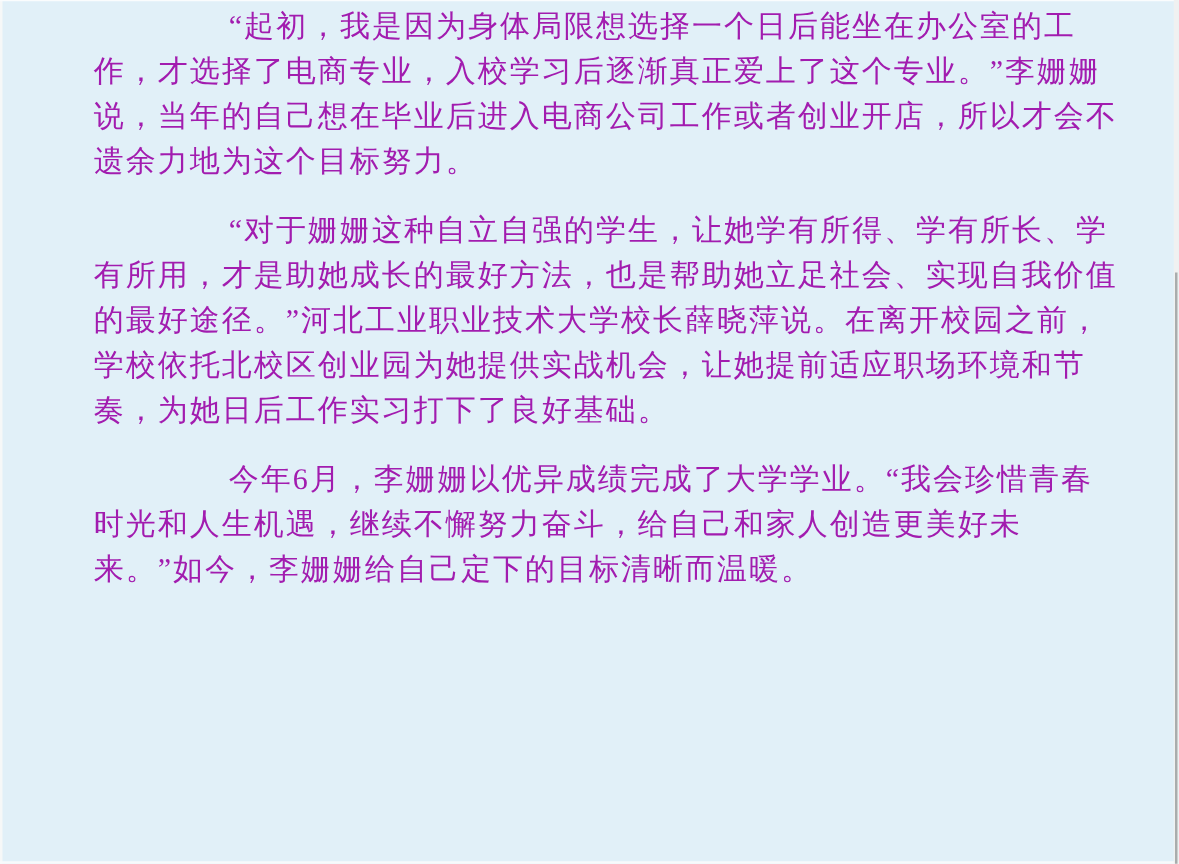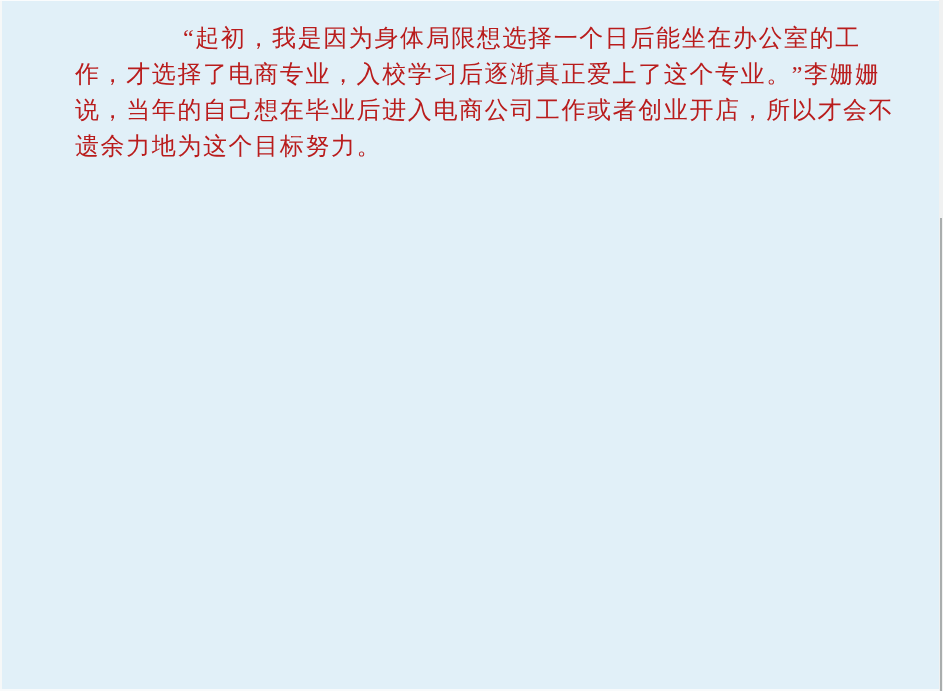--- a/index.html
+++ b/index.html
@@ -15,26 +15,26 @@
     font-family: "Liberation Serif", "DejaVu Serif", serif;
   }
   .page {
     position: absolute;
     inset: 0;
     background: #e1f0f8;
   }
   .article {
     position: absolute;
     left: 75px;
-    top: 20px;
+    top: 4px;
     width: 821px;
     font-size: 24px;
     line-height: 36px;
     letter-spacing: 1.6px;
-    color: #b91c1c;
+    color: #a21caf;
     text-align: left;
     word-break: normal;
     font-weight: 400;
   }
   .article p {
     margin: 0 0 19px 0;
     text-indent: 108px;
   }
   
   .edge {
@@ -69,20 +69,22 @@
     height: 473px;
     background: #a9adad;
   }
 </style>
 </head>
 <body>
 
 <div class="page">
   <div class="article">
     <p>“起初，我是因为身体局限想选择一个日后能坐在办公室的工作，才选择了电商专业，入校学习后逐渐真正爱上了这个专业。”李姗姗说，当年的自己想在毕业后进入电商公司工作或者创业开店，所以才会不遗余力地为这个目标努力。</p>
+    <p>“对于姗姗这种自立自强的学生，让她学有所得、学有所长、学有所用，才是助她成长的最好方法，也是帮助她立足社会、实现自我价值的最好途径。”河北工业职业技术大学校长薛晓萍说。在离开校园之前，学校依托北校区创业园为她提供实战机会，让她提前适应职场环境和节奏，为她日后工作实习打下了良好基础。</p>
+    <p>今年6月，李姗姗以优异成绩完成了大学学业。“我会珍惜青春时光和人生机遇，继续不懈努力奋斗，给自己和家人创造更美好未来。”如今，李姗姗给自己定下的目标清晰而温暖。</p>
   </div>
 
   <div class="edge edge-left"></div>
   <div class="edge edge-top"></div>
   <div class="edge edge-bottom"></div>
   <div class="edge edge-right"></div>
   <div class="scroll-line"></div>
 </div>
 
 </body></html>

